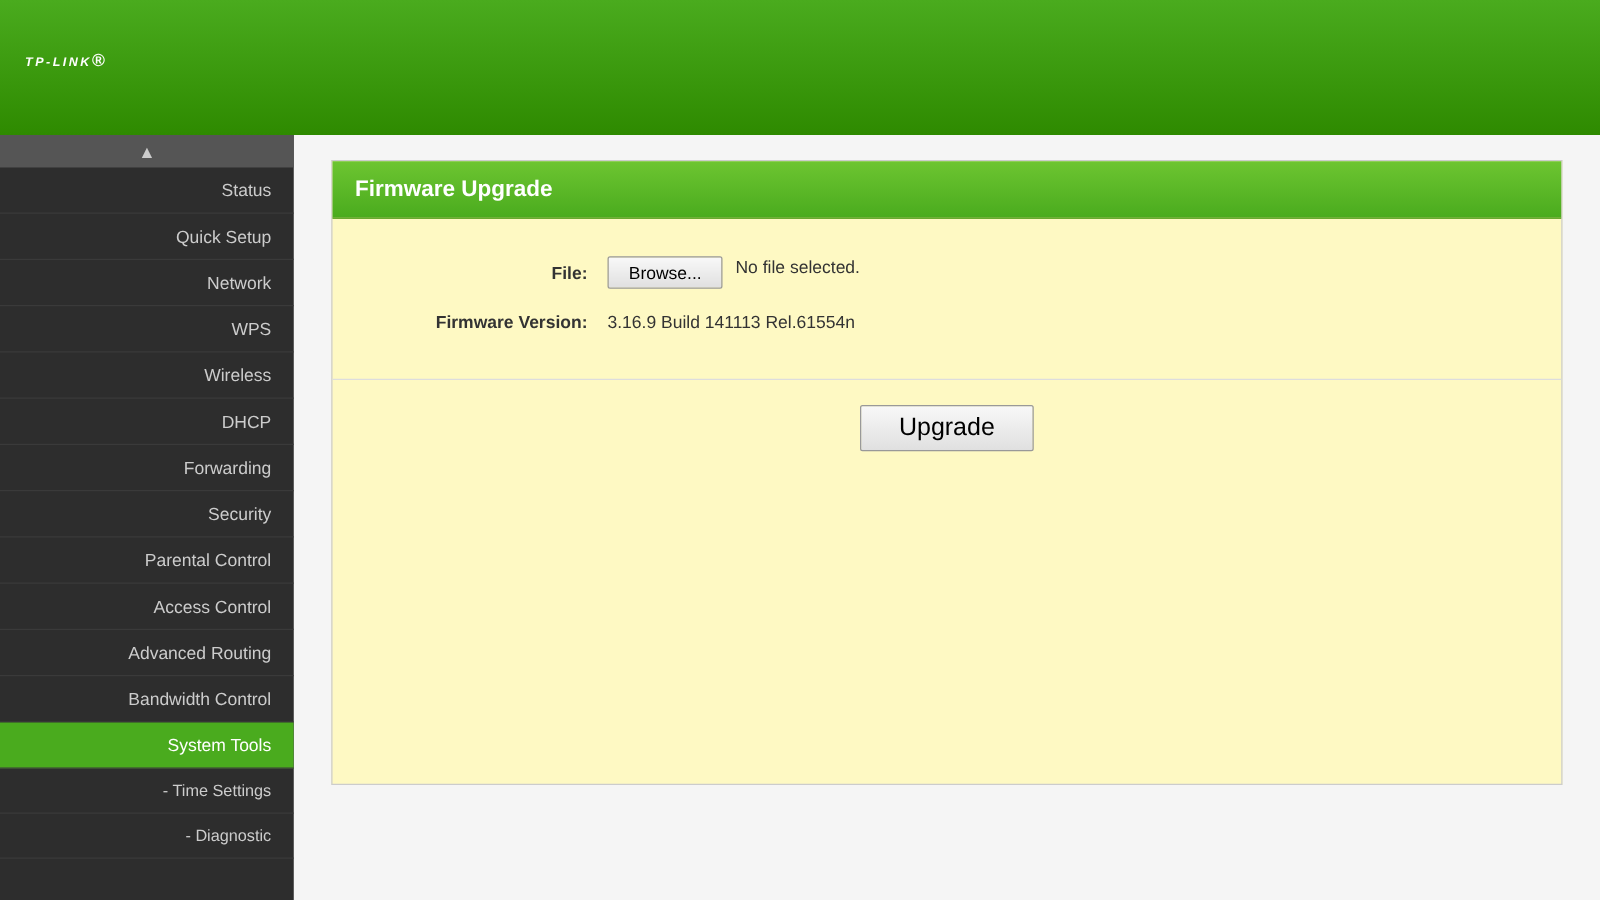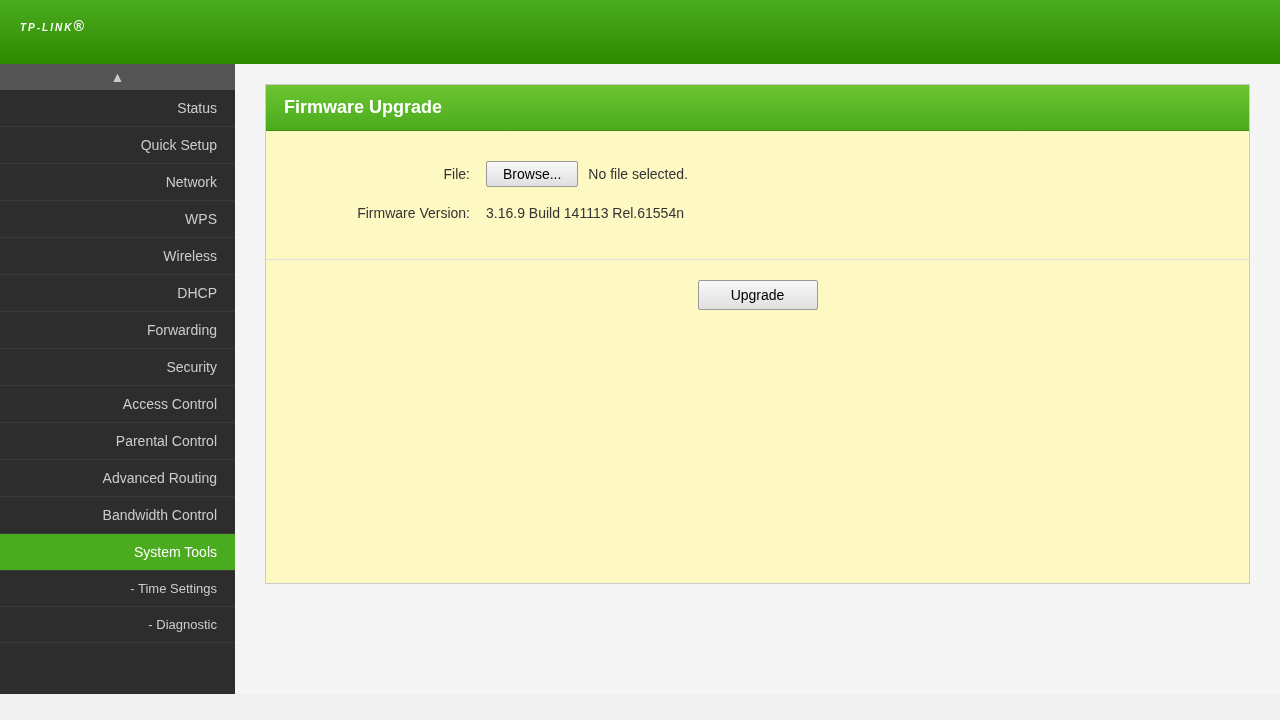--- a/index.html
+++ b/index.html
@@ -1,21 +1,21 @@
 <!DOCTYPE html>
 <html><head>
   <meta charset="utf-8">
   <style>
     * { margin: 0; padding: 0; box-sizing: border-box; }
     body { font-family: Arial, sans-serif; font-size: 14px; background: #f0f0f0; width: 1280px; height: 720px; overflow: hidden; }
 
     
     #header {
       background: linear-gradient(to bottom, #4aab1e, #2e8a00);
-      height: 64px;
+      height: 108px;
       display: flex;
       align-items: center;
       padding: 0 20px;
     }
     #logo {
       color: white;
       font-size: 36px;
       font-weight: bold;
       letter-spacing: 2px;
       font-style: italic;
@@ -89,21 +89,21 @@
     }
     .form-row {
       display: flex;
       align-items: center;
       margin-bottom: 18px;
     }
     .form-label {
       text-align: right;
       width: 200px;
       padding-right: 16px;
-      font-weight: normal;
+      font-weight: bold;
       color: #333;
       flex-shrink: 0;
     }
     .form-value {
       color: #333;
     }
 
     
     .browse-btn {
       padding: 4px 16px;
@@ -119,21 +119,21 @@
     .action-area {
       padding: 20px;
       display: flex;
       justify-content: center;
     }
     .upgrade-btn {
       padding: 6px 30px;
       background: linear-gradient(to bottom, #f8f8f8, #e0e0e0);
       border: 1px solid #999;
       cursor: pointer;
-      font-size: 14px;
+      font-size: 20px;
       border-radius: 2px;
       min-width: 120px;
     }
   </style>
 </head>
 <body>
 
 <div id="header">
   <div id="logo">
     <span>TP-LINK</span><span style="font-size:14px; vertical-align:super;">®</span>
@@ -145,42 +145,42 @@
   <div id="sidebar">
     <div class="scroll-up" style="background:#555; color:#ccc; text-align:center; padding:5px; cursor:pointer;">▲</div>
     <div class="nav-item">Status</div>
     <div class="nav-item">Quick Setup</div>
     <div class="nav-item">Network</div>
     <div class="nav-item">WPS</div>
     <div class="nav-item">Wireless</div>
     <div class="nav-item">DHCP</div>
     <div class="nav-item">Forwarding</div>
     <div class="nav-item">Security</div>
+    <div class="nav-item">Parental Control</div>
     <div class="nav-item">Access Control</div>
-    <div class="nav-item">Parental Control</div>
     <div class="nav-item">Advanced Routing</div>
     <div class="nav-item">Bandwidth Control</div>
     <div class="nav-item active">System Tools</div>
     <div class="nav-item sub">- Time Settings</div>
     <div class="nav-item sub">- Diagnostic</div>
 
   </div>
 
   <div id="main">
     <div id="content-panel">
 
       <div class="panel-header">
         <span>Firmware Upgrade</span>
       </div>
 
       <div class="form-area">
 
         <div class="form-row">
           <div class="form-label">File:</div>
-          <div style="display:flex; align-items:center;">
+          <div style="display:flex; ">
             <button class="browse-btn">Browse...</button>
             <span class="form-value">No file selected.</span>
           </div>
         </div>
 
         <div class="form-row">
           <div class="form-label">Firmware Version:</div>
           <div class="form-value">3.16.9 Build 141113 Rel.61554n</div>
         </div>
 

